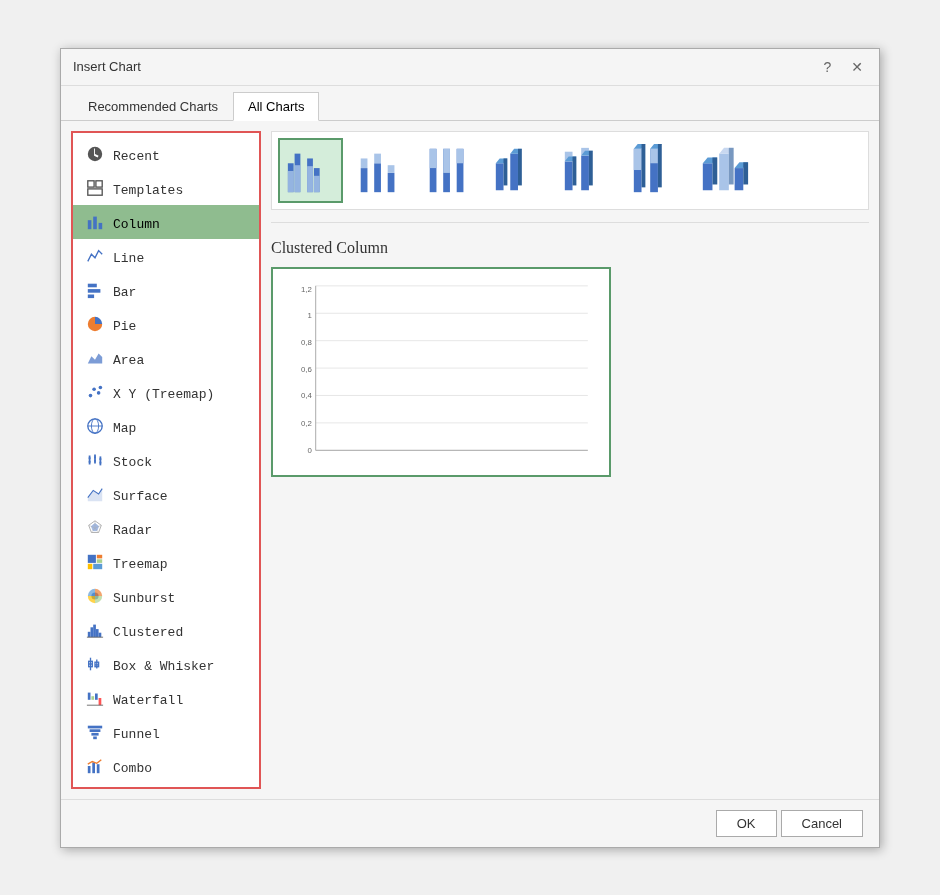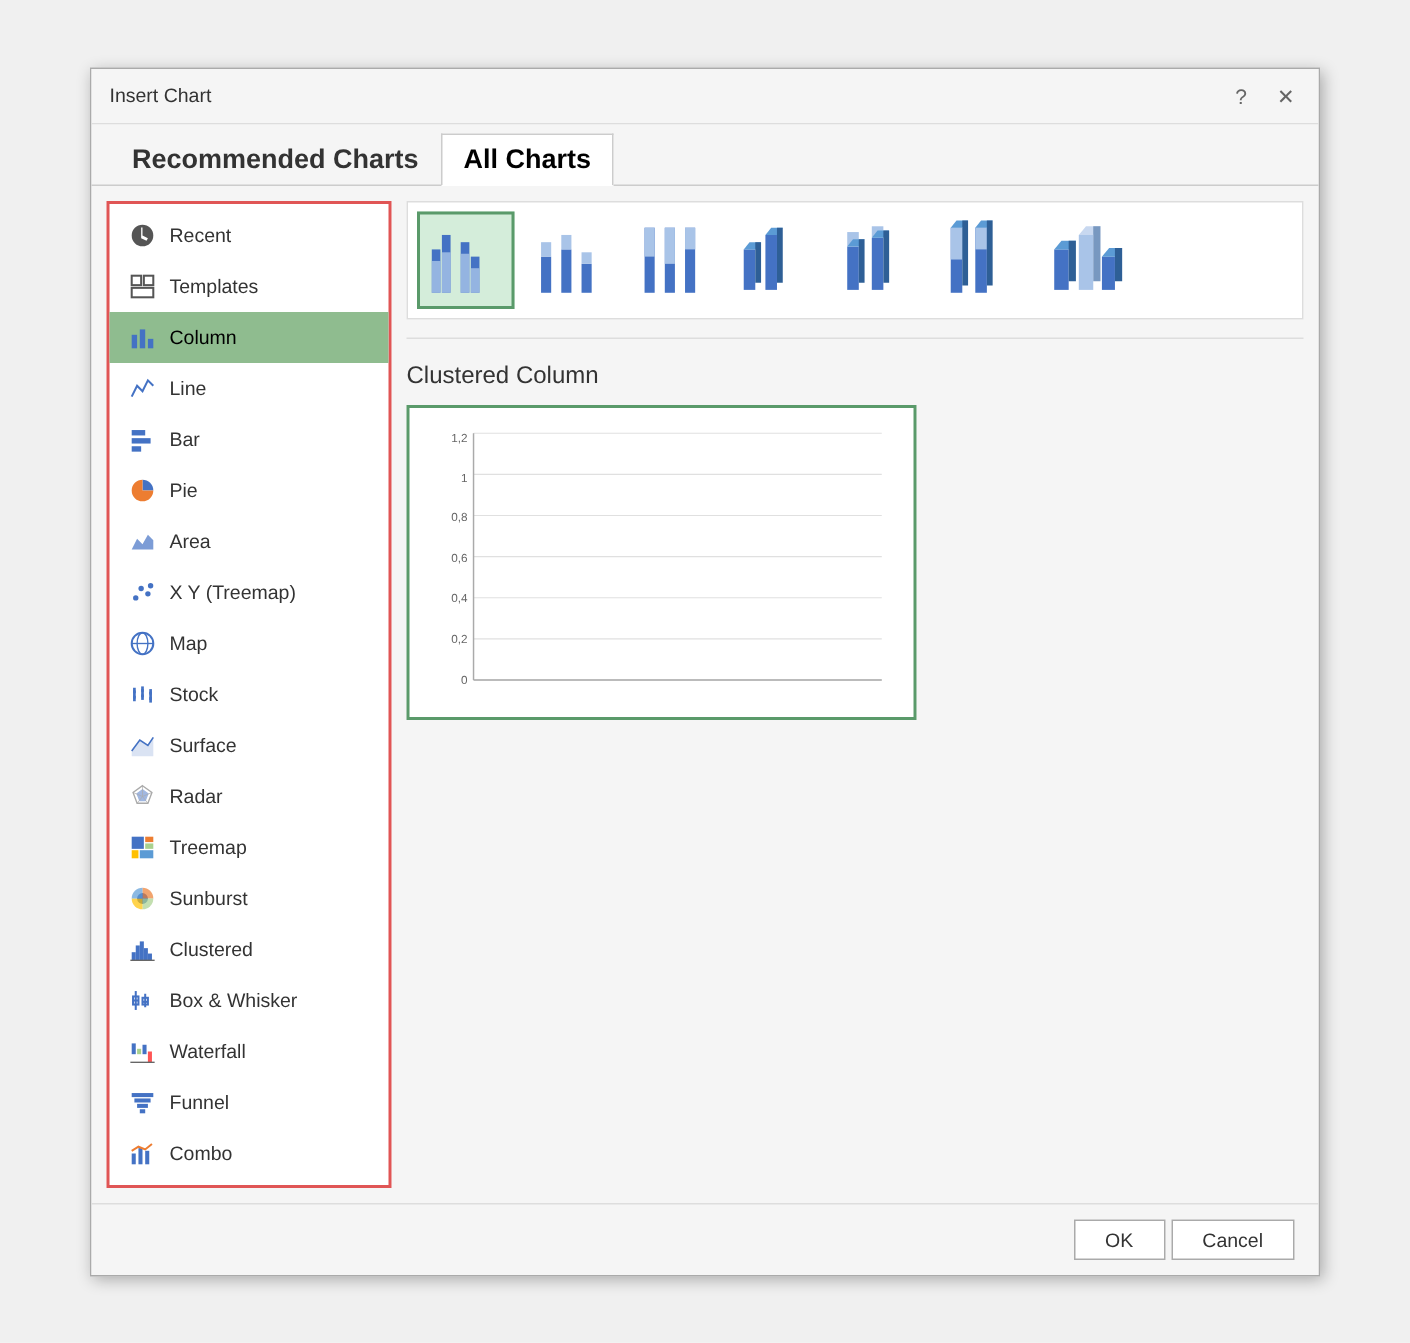--- a/index.html
+++ b/index.html
@@ -57,27 +57,26 @@
     .tabs-row {
       display: flex;
       padding: 6px 12px 0;
       background: #f5f5f5;
       border-bottom: 1px solid #ccc;
     }
 
     .tab {
       padding: 6px 14px;
       cursor: pointer;
-      font-size: 18px;
+      font-size: 13px;
       color: #333;
       border: 1px solid transparent;
       margin-bottom: -1px;
       background: none;
       outline: none;
-      font-weight: bold;
     }
 
     .tab.active {
       background: #fff;
       border: 1px solid #ccc;
       border-bottom: 1px solid #fff;
       color: #000000;
     }
 
     .dialog-body {
@@ -91,25 +90,26 @@
     .sidebar {
       width: 190px;
       background: #fff;
       border: 2px solid #e05555;
       flex-shrink: 0;
       padding: 4px 0;
     }
 
     .sidebar-item {
       display: flex;
-      align-items: center;
+      align-items: flex-end;
       gap: 8px;
       padding: 7px 12px;
       cursor: pointer;
       color: #333;
+      font-family: Liberation Mono, monospace;
     }
 
     .sidebar-item.active {
       background: #8fbc8f;
       color: #000;
     }
 
     .sidebar-icon {
       width: 20px;
       height: 20px;
@@ -155,20 +155,21 @@
 
     .chart-thumb svg {
       width: 55px;
       height: 55px;
     }
 
     .chart-title {
       font-size: 16px;
       color: #333;
       margin-top: 4px;
+      font-family: Liberation Serif, serif;
     }
 
     .chart-preview-area {
       border: 2px solid #5a9a6a;
       background: #fff;
       width: 340px;
       height: 210px;
       padding: 10px;
       position: relative;
     }

